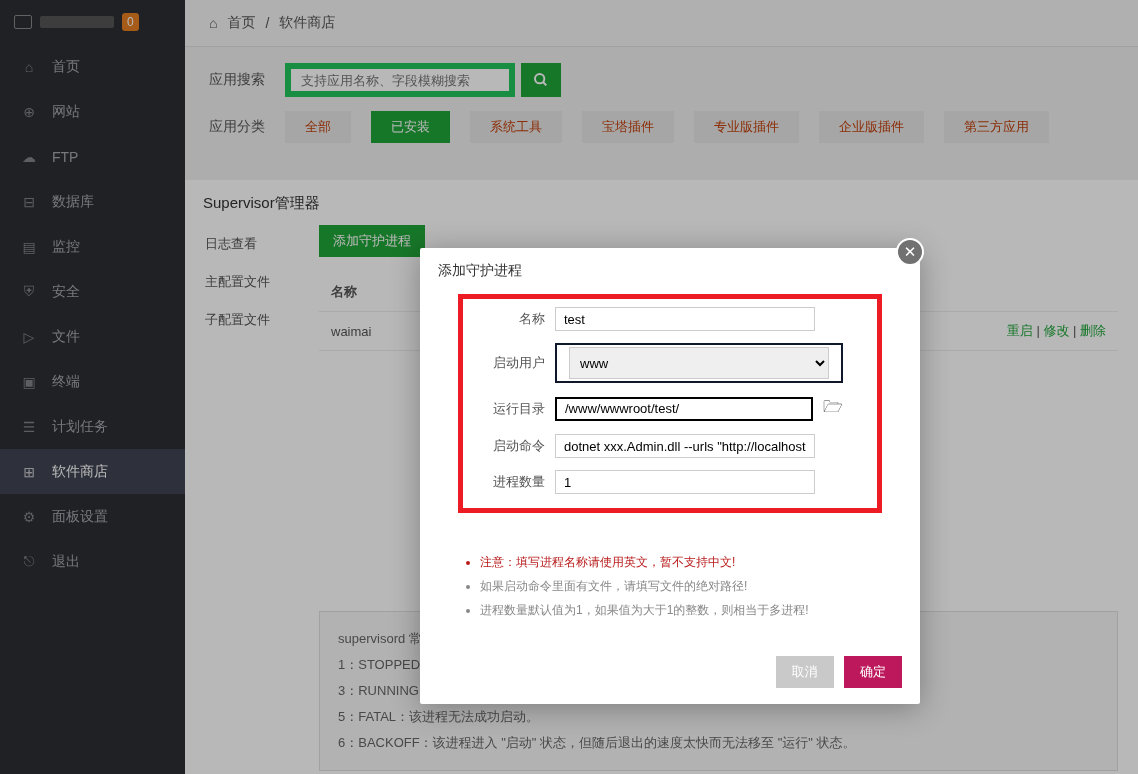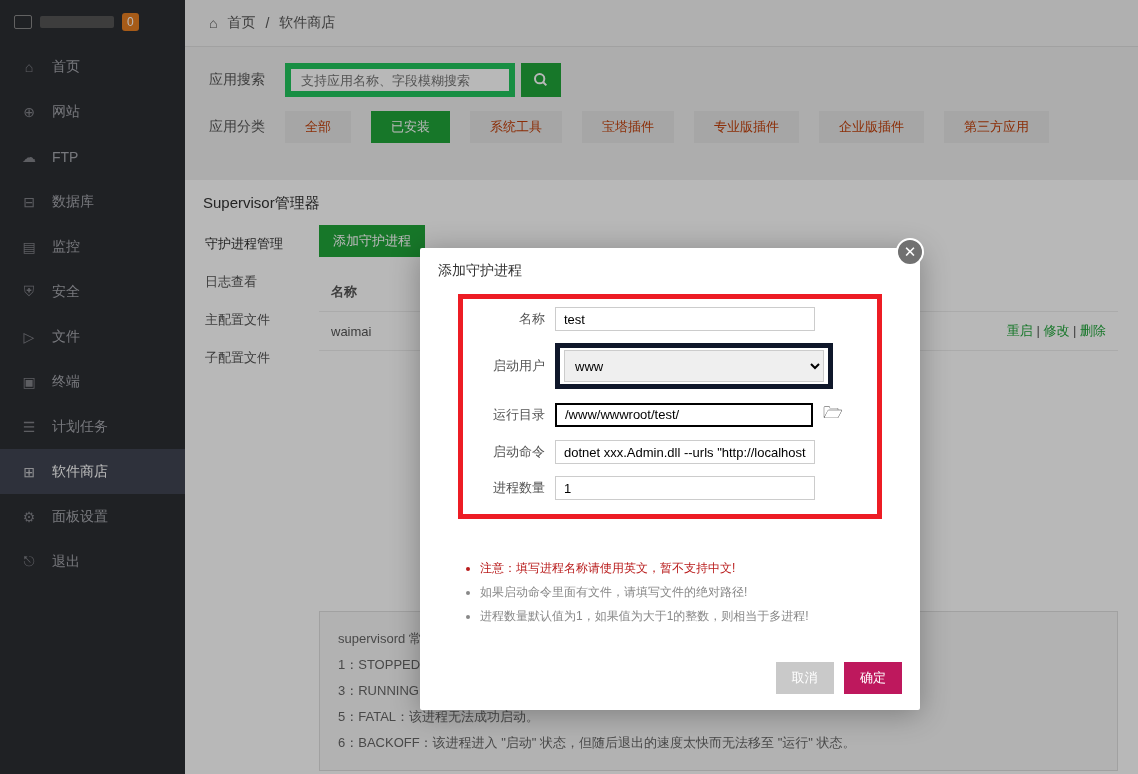--- a/index.html
+++ b/index.html
@@ -44,21 +44,21 @@
 .dim { position:absolute; inset:0; background:rgba(0,0,0,0.28); }
 
 
 .modal-close { position:absolute; right:214px; top:238px; width:28px; height:28px; border-radius:50%; background:#717171; border:2px solid #fff; color:#fff; display:flex; align-items:center; justify-content:center; font-size:15px; cursor:pointer; z-index:20; }
 
 
 .modal { position:absolute; left:420px; top:248px; width:500px; background:#fff; border-radius:2px; z-index:10; box-shadow:0 4px 30px rgba(0,0,0,.3); }
 .modal-title { font-size:14px; color:#333; padding:14px 18px; }
 .modal-body { padding:0 18px 14px 18px; }
 .red-frame1 { border:5px solid #ed1c24; margin:0 20px 6px 20px; padding:8px 10px 2px 10px; }
-.red-frame2 { border:5px solid #0f172a; padding:2px 4px; display:inline-block; }
+.red-frame2 { border:2px solid #0f172a; padding:2px 12px; display:inline-block; }
 .form-row { display:flex; align-items:center; margin-bottom:12px; gap:10px; }
 .form-label { width:72px; text-align:right; font-size:13px; color:#555; }
 .form-input { height:24px; border:1px solid #ccc; padding:0 8px; font-size:13px; width:260px; }
 .form-input.black { border:2px solid #000; width:258px; }
 .form-select { width:260px; height:32px; border:1px solid #ccc; padding:0 6px; font-size:13px; }
 .folder-icon { font-size:16px; color:#333; cursor:pointer; }
 .notes { padding:6px 28px 10px 28px; font-size:12px; }
 .notes li { list-style:disc; margin-left:14px; line-height:2; color:#888; }
 .notes li.red { color:#b91c1c;margin-top:25px; }
 .modal-footer { padding:10px 18px 16px 0; text-align:right; }
@@ -158,21 +158,20 @@
           <button class="cat-btn">第三方应用</button>
         </div>
     </div>
   </div>
 </div>
 
 <div class="panel">
   <div class="panel-title">Supervisor管理器</div>
   <div class="panel-body">
     <div class="panel-tabs" id="panel-tabs">
-        <div class="panel-tab active">守护进程管理</div>
         <div class="panel-tab">日志查看</div>
         <div class="panel-tab">主配置文件</div>
         <div class="panel-tab">子配置文件</div>
       </div>
     <div class="panel-content">
       <button class="add-btn">添加守护进程</button>
       <table class="tbl">
         <thead>
             <tr>
           <th>名称</th>

